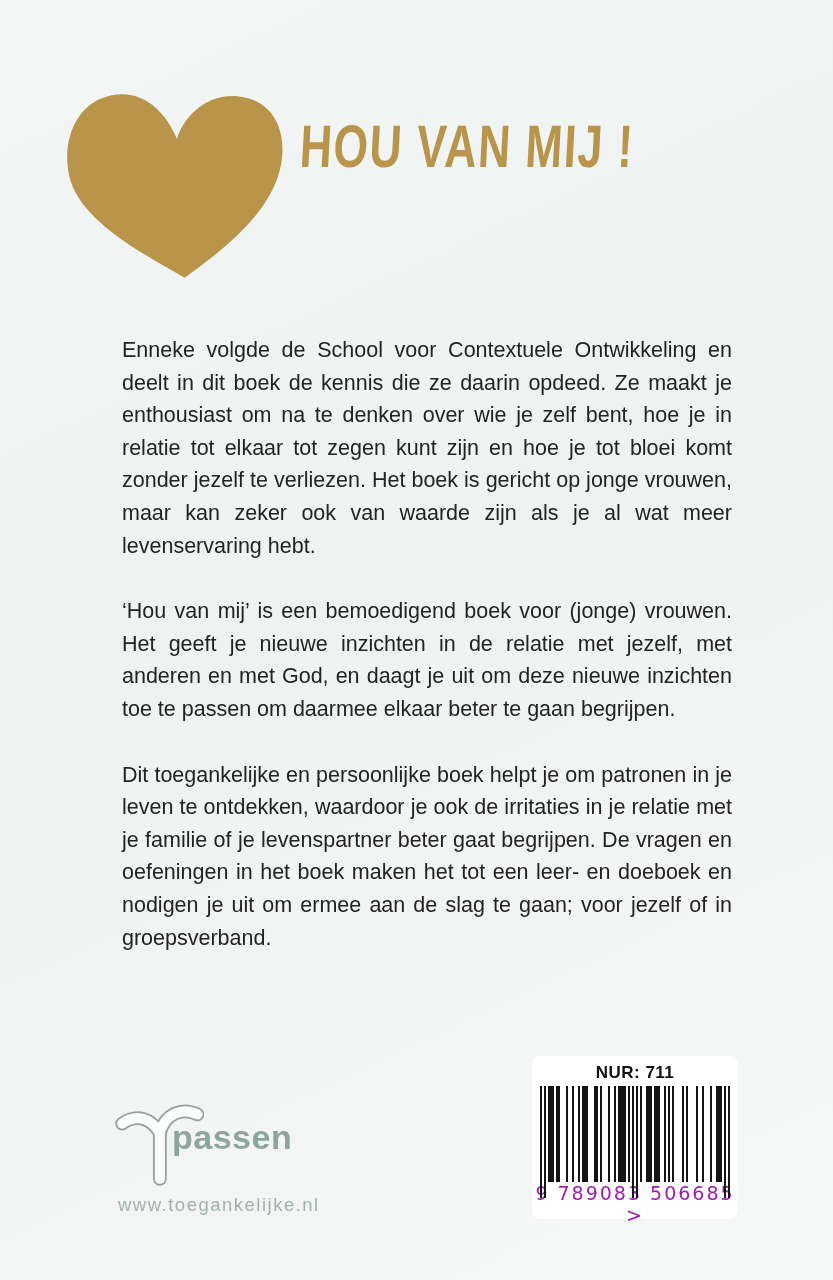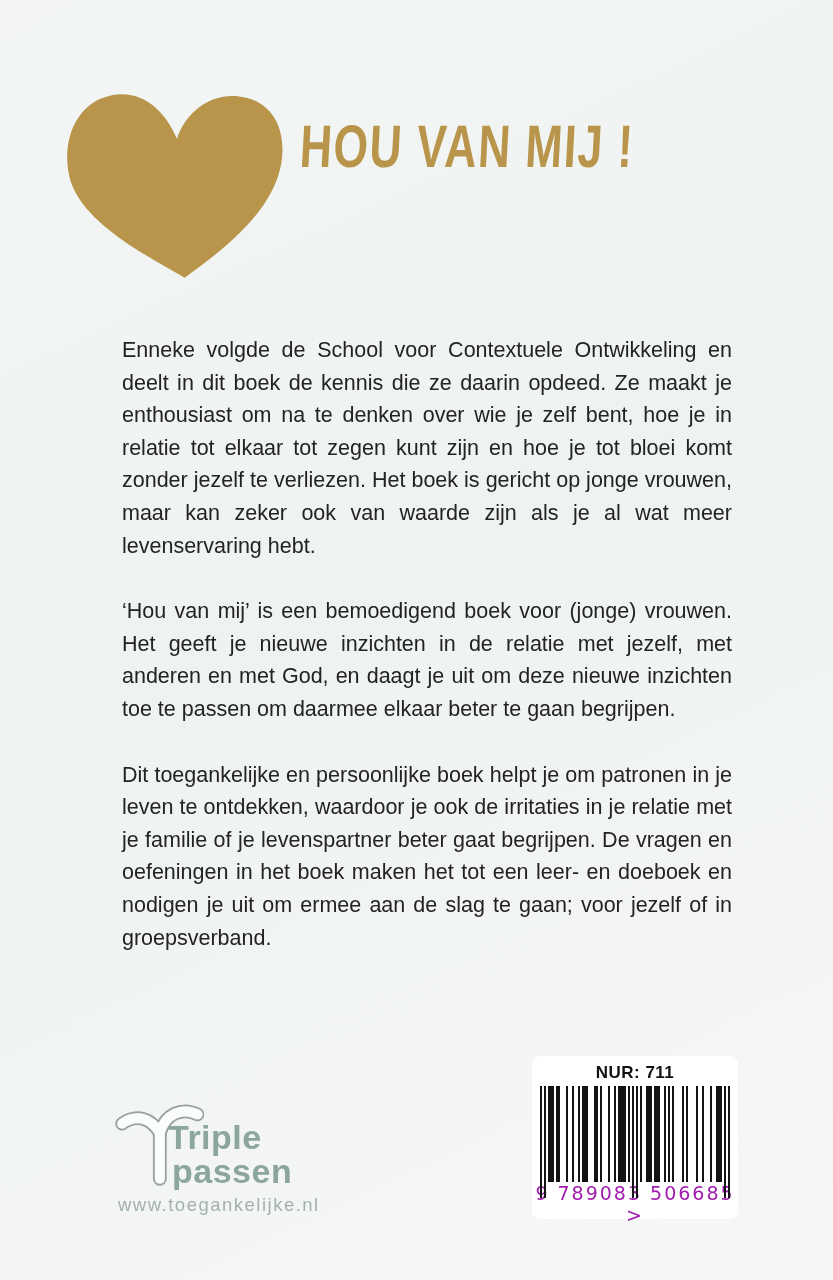--- a/index.html
+++ b/index.html
@@ -103,21 +103,20 @@
           <path d="M52 42 L52 90"></path>
         </g>
         <g fill="none" stroke="#fbfcfc" stroke-width="11" stroke-linecap="round">
           <path d="M11 30 C27 19 42 24 52 40"></path>
           <path d="M52 40 C58 19 76 12 93 20"></path>
           <path d="M52 42 L52 90"></path>
         </g>
       </svg>
     </div>
     <div class="logo-text">
-      <div>Triple</div>
       <div class="l2">passen</div>
     </div>
     <div class="site-url">www.toegankelijke.nl</div>
   </div>
 
   <div class="barcode-box">
     <div class="nur">NUR: 711</div>
     <div class="bars-wrap"><svg width="190" height="112" viewBox="0 0 190 112" xmlns="http://www.w3.org/2000/svg">
           <rect x="0" y="0" width="2" height="112" fill="#141414"></rect>
           <rect x="4" y="0" width="2" height="112" fill="#141414"></rect>

